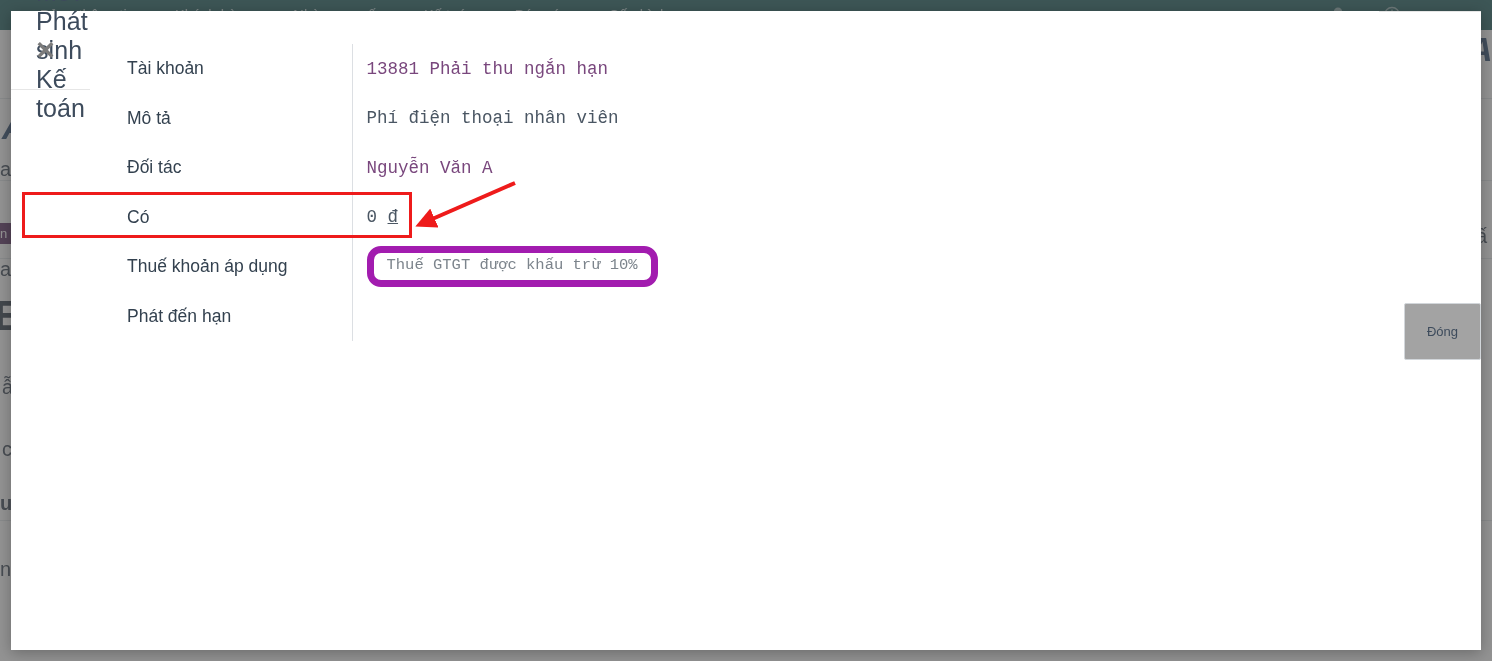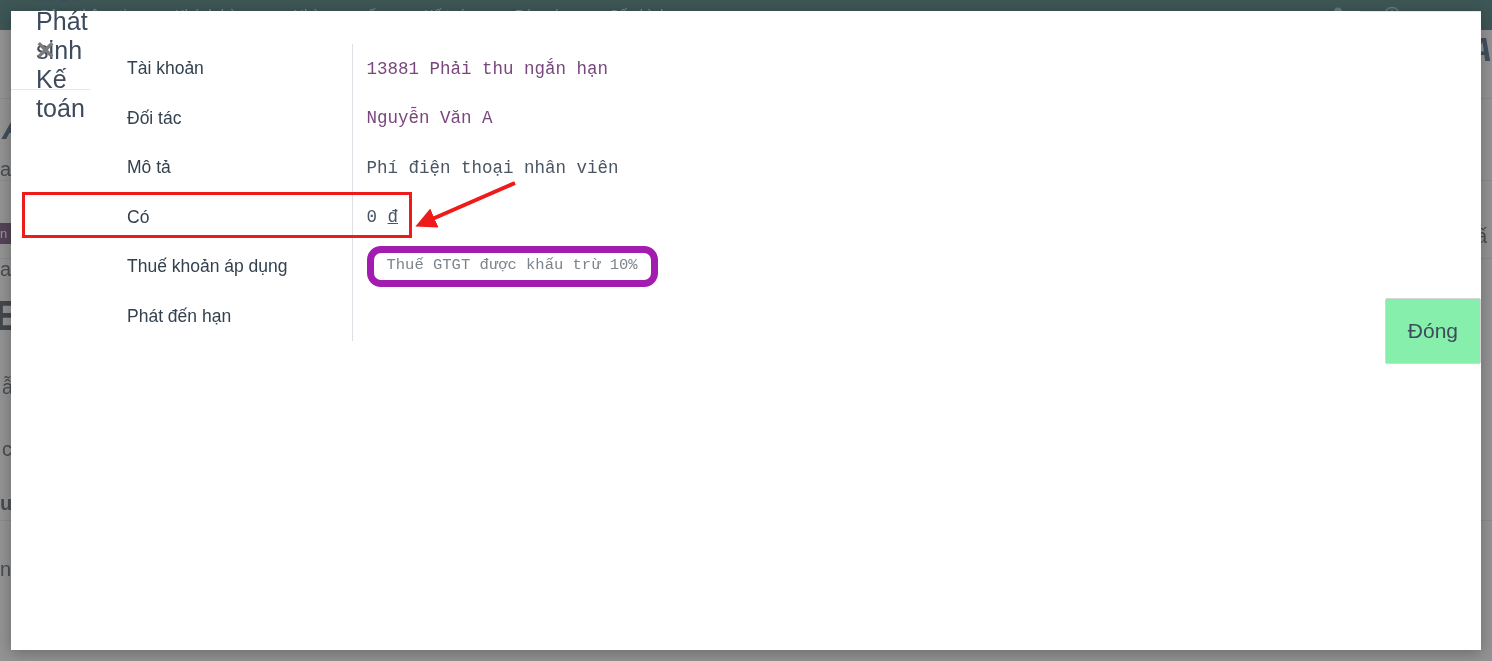--- a/index.html
+++ b/index.html
@@ -203,24 +203,24 @@
   }
 
   .modal-footer {
     flex: 0 0 94px;
     border-top: 1px solid #e6e6e6;
     display: flex;
     align-items: center;
     padding-left: 25px;
   }
   .btn-close {
-    background: #86efac;
+    background: #a3a3a3;
     border: 1px solid #d2d6da;
     color: #3d4b5c;
-    font-size: 21px;
+    font-size: 13px;
     padding: 20px 22px;
     cursor: pointer;
     border-radius: 2px;
     font-family: "Liberation Sans", sans-serif;
   }
 
   
   .annot-layer {
     position: absolute;
     inset: 0;
@@ -304,28 +304,28 @@
     <div class="modal-body">
       <table class="detail-table">
         <tbody>
           <tr>
             <td class="dt-label">Tài khoản</td>
             <td class="dt-value">
               <a class="val-link" href="#">13881 Phải thu ngắn hạn</a>
             </td>
           </tr>
           <tr>
+            <td class="dt-label">Mô tả</td>
+            <td class="dt-value">Phí điện thoại nhân viên</td>
+          </tr>
+          <tr>
             <td class="dt-label">Đối tác</td>
             <td class="dt-value">
               <a class="val-link" href="#">Nguyễn Văn A</a>
             </td>
-          </tr>
-          <tr>
-            <td class="dt-label">Mô tả</td>
-            <td class="dt-value">Phí điện thoại nhân viên</td>
           </tr>
           <tr>
             <td class="dt-label">Có</td>
             <td class="dt-value val-money">
               <span>0</span>
               <span class="cur">đ</span>
             </td>
           </tr>
           <tr>
             <td class="dt-label">Thuế khoản áp dụng</td>

